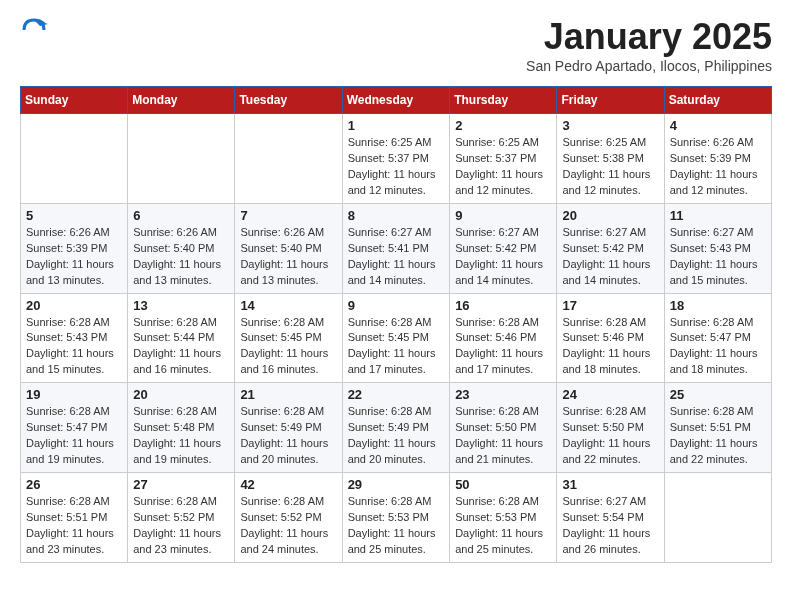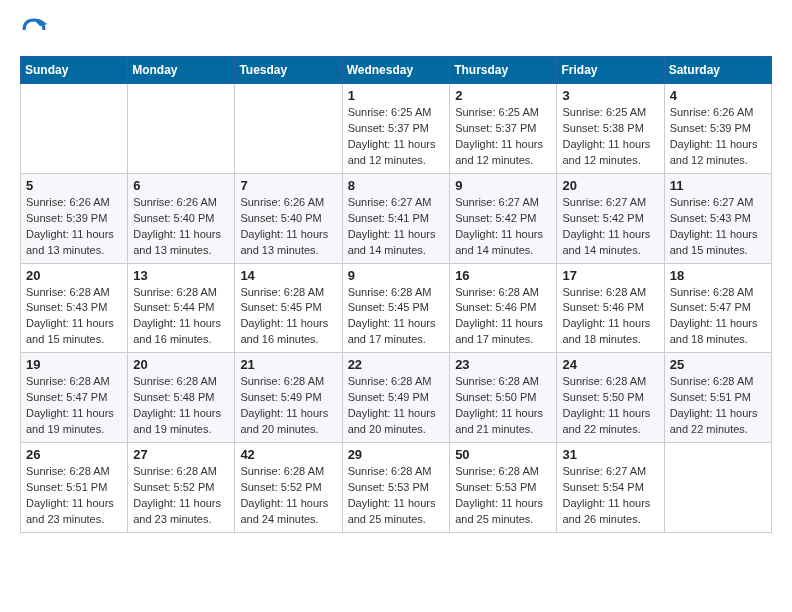--- a/index.html
+++ b/index.html
@@ -41,21 +41,21 @@
     .title-location {
       font-size: 14px;
       color: #444;
     }
     .calendar {
       width: 100%;
       border-collapse: collapse;
       border: 1px solid #ccc;
     }
     .calendar th {
-      background: #0369a1;
+      background: #b91c1c;
       color: #fff;
       font-size: 12px;
       font-weight: bold;
       padding: 6px 4px;
       text-align: left;
       border: 1px solid #2a5fa8;
     }
     .calendar td {
       vertical-align: top;
       border: 1px solid #ccc;
@@ -88,20 +88,24 @@
 </head>
 <body>
 
 <div class="header">
   <div class="logo">
     <svg class="logo-icon" viewBox="0 0 28 28" xmlns="http://www.w3.org/2000/svg">
       <path d="M4 14 Q4 4 14 4 Q24 4 24 14" fill="none" stroke="#1a73c7" stroke-width="3"></path>
       <path d="M14 4 L20 10 L28 8" fill="#1a73c7"></path>
       <path d="M14 4 Q22 2 26 8" fill="#1a73c7"></path>
     </svg>
+  </div>
+  <div class="title-block">
+    <div class="title-month">January 2025</div>
+    <div class="title-location">San Pedro Apartado, Ilocos, Philippines</div>
   </div>
 </div>
 
 <table class="calendar">
   <thead>
     <tr>
     <th>Sunday</th>
         <th>Monday</th>
         <th>Tuesday</th>
         <th>Wednesday</th>

